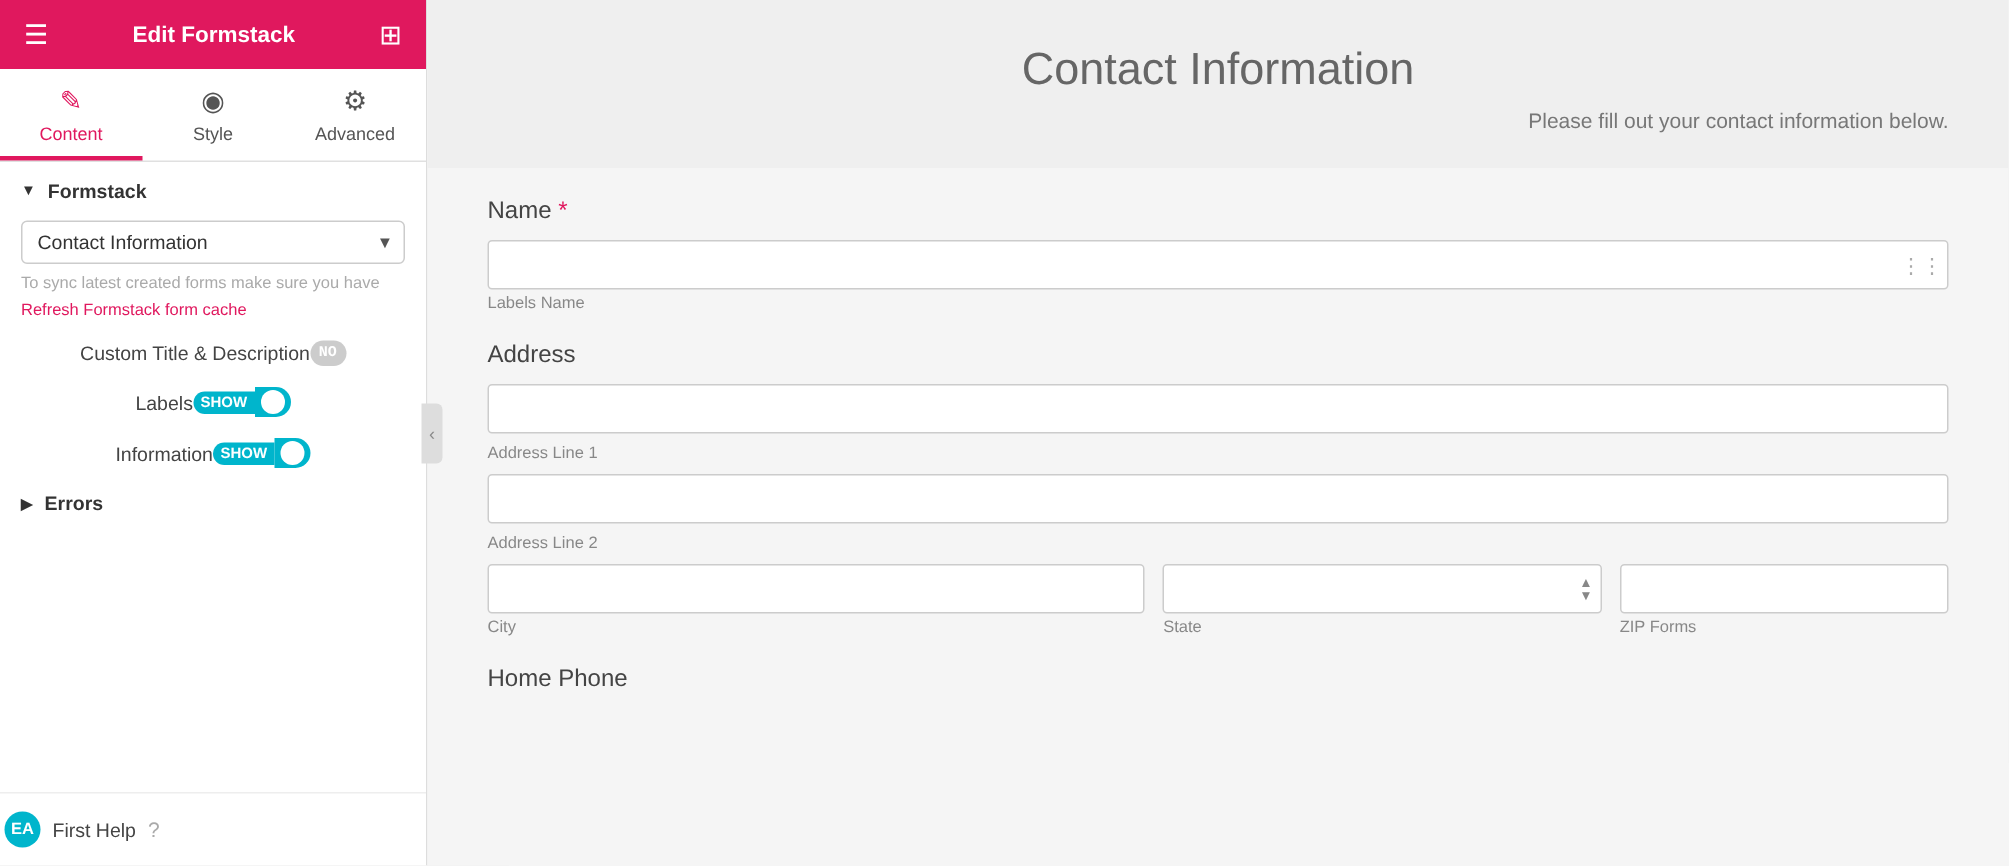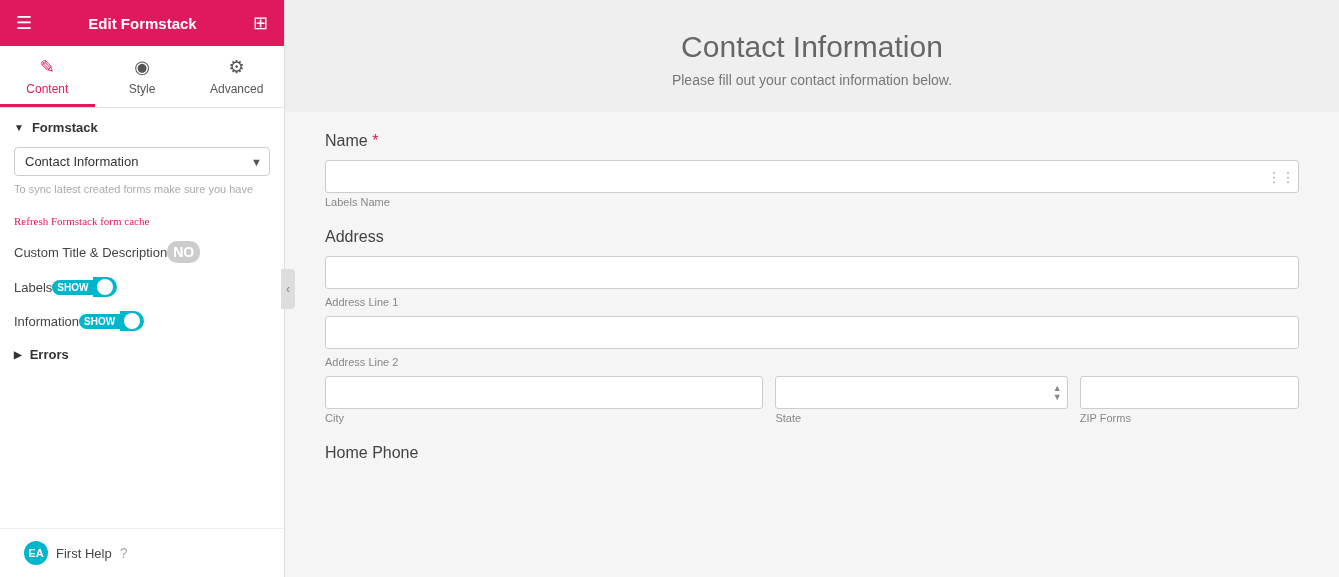--- a/index.html
+++ b/index.html
@@ -126,28 +126,27 @@
       color: #aaa;
       margin-top: 6px;
       line-height: 1.4;
     }
 
     .refresh-link {
       color: #e0185e;
       text-decoration: none;
       font-size: 11px;
       display: block;
-      margin-top: 18px;
-      font-family: Liberation Serif, serif;
+      margin-top: 4px;
     }
 
     .toggle-row {
       display: flex;
       align-items: center;
-      justify-content: flex-start;
+      justify-content: center;
       margin-top: 14px;
     }
 
     .toggle-label {
       font-size: 13px;
       color: #444;
     }
 
     .toggle-switch {
       display: flex;
@@ -176,45 +175,46 @@
       width: 16px;
       height: 16px;
       background: #fff;
       border-radius: 50%;
       display: inline-block;
     }
 
     .toggle-off {
       background: #ccc;
       color: #fff;
-      font-size: 14px;
+      font-size: 10px;
       font-weight: bold;
       padding: 3px 6px;
       border-radius: 10px;
       display: flex;
       align-items: center;
       justify-content: center;
+      font-family: Liberation Mono, monospace;
     }
 
     .errors-section {
       margin-top: 16px;
     }
 
     .errors-header {
       display: flex;
       align-items: center;
       gap: 8px;
       font-weight: 600;
       font-size: 13px;
       color: #333;
       cursor: pointer;
     }
 
     .sidebar-footer {
-      padding: 12px 24px;
+      padding: 12px 3px;
       border-top: 1px solid #eee;
       display: flex;
       align-items: center;
       gap: 8px;
     }
 
     .need-help-badge {
       background: #00b5cc;
       color: #fff;
       font-size: 11px;
@@ -280,20 +280,21 @@
     .form-title {
       font-size: 30px;
       font-weight: 400;
       color: #666;
       margin-bottom: 8px;
     }
 
     .form-subtitle {
       font-size: 14px;
       color: #777;
+      text-align: right;
     }
 
     .form-body {
       padding: 0 40px;
     }
 
     .form-section-label {
       font-size: 16px;
       font-weight: 500;
       color: #444;

